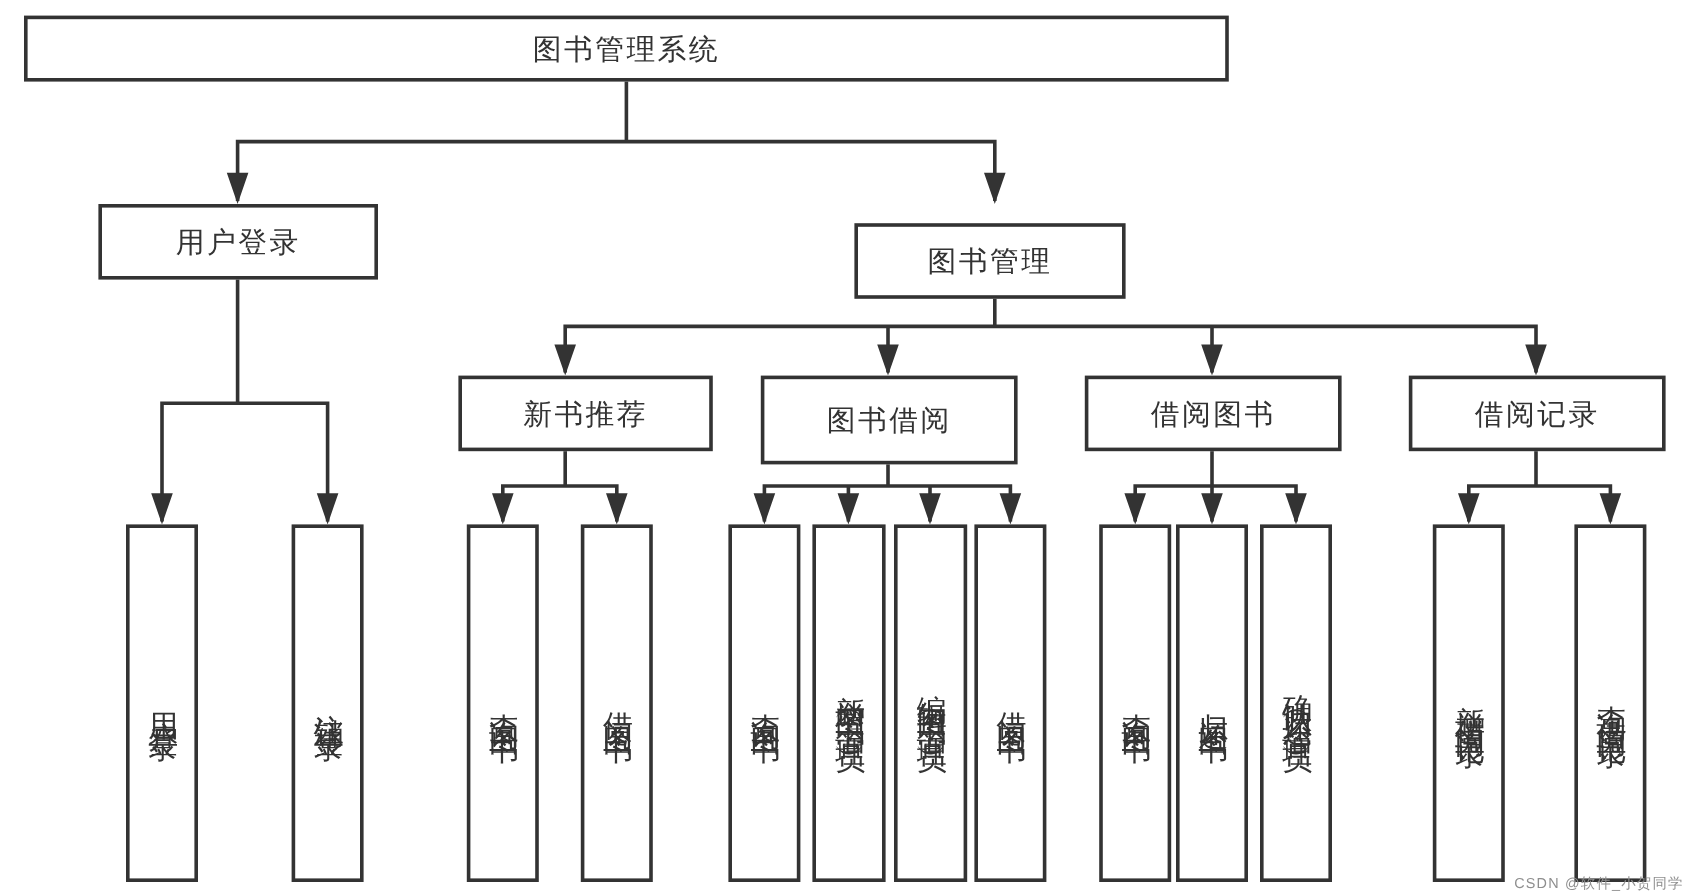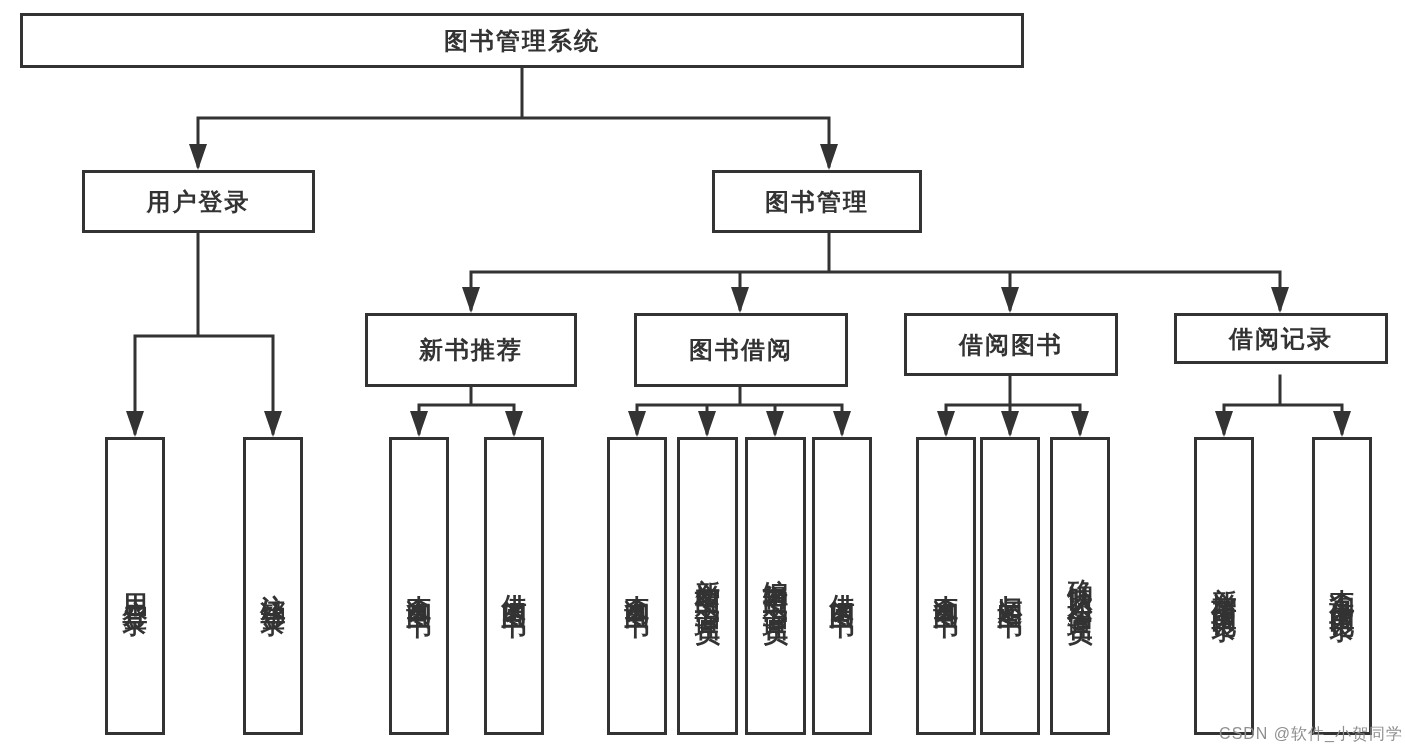--- a/index.html
+++ b/index.html
@@ -23,39 +23,38 @@
   }
   .box{
     position:absolute;
     box-sizing:border-box;
     border:3px solid var(--line);
     background:#ffffff;
     display:flex;
     align-items:center;
     justify-content:center;
     color:var(--text);
-    font-weight:bold;
   }
   .hlabel{
     font-size:24px;
     letter-spacing:2px;
     white-space:nowrap;
   }
   .vtext{
     writing-mode:vertical-rl;
     text-orientation:mixed;
     font-size:25px;
     letter-spacing:6px;
     line-height:1;
   }
   .watermark{
     position:absolute;
     right:2px;
     bottom:2px;
-    font-size:16px;
+    font-size:12px;
     letter-spacing:1px;
     color:var(--watermark);
     white-space:nowrap;
   }
 </style>
 </head>
 <body>
 
 <div class="stage">
 
@@ -90,34 +89,34 @@
              M1333 411 L1351 411 L1342 437 Z"></path>
   </svg>
 
   <div class="box" style="left:20px;top:13px;width:1004px;height:55px">
     <span class="hlabel">图书管理系统</span>
   </div>
 
   <div class="box" style="left:82px;top:170px;width:233px;height:63px">
     <span class="hlabel">用户登录</span>
   </div>
-  <div class="box" style="left:712px;top:170px;width:210px;height:63px">
+  <div class="box" style="left:712px;top:186px;width:226px;height:63px">
     <span class="hlabel">图书管理</span>
   </div>
 
-  <div class="box" style="left:365px;top:313px;width:212px;height:74px">
+  <div class="box" style="left:382px;top:313px;width:212px;height:63px">
     <span class="hlabel">新书推荐</span>
   </div>
   <div class="box" style="left:634px;top:313px;width:214px;height:74px">
     <span class="hlabel">图书借阅</span>
   </div>
   <div class="box" style="left:904px;top:313px;width:214px;height:63px">
     <span class="hlabel">借阅图书</span>
   </div>
-  <div class="box" style="left:1174px;top:313px;width:214px;height:51px">
+  <div class="box" style="left:1174px;top:313px;width:214px;height:63px">
     <span class="hlabel">借阅记录</span>
   </div>
 
   <div class="box" style="left:105px;top:437px;width:60px;height:298px">
     <span class="vtext">用户登录</span>
   </div>
   <div class="box" style="left:243px;top:437px;width:60px;height:298px">
     <span class="vtext">注销登录</span>
   </div>
 

